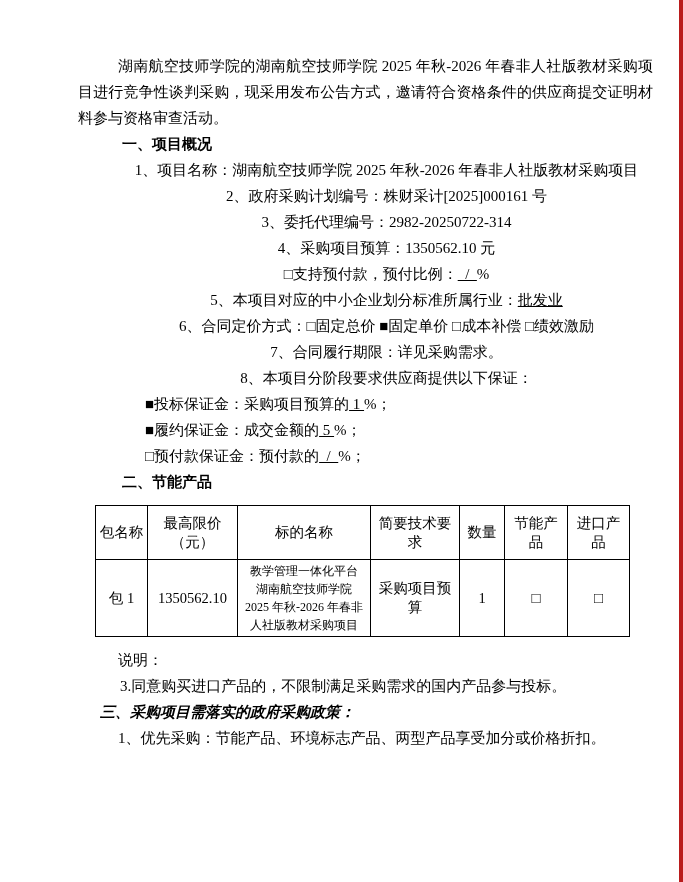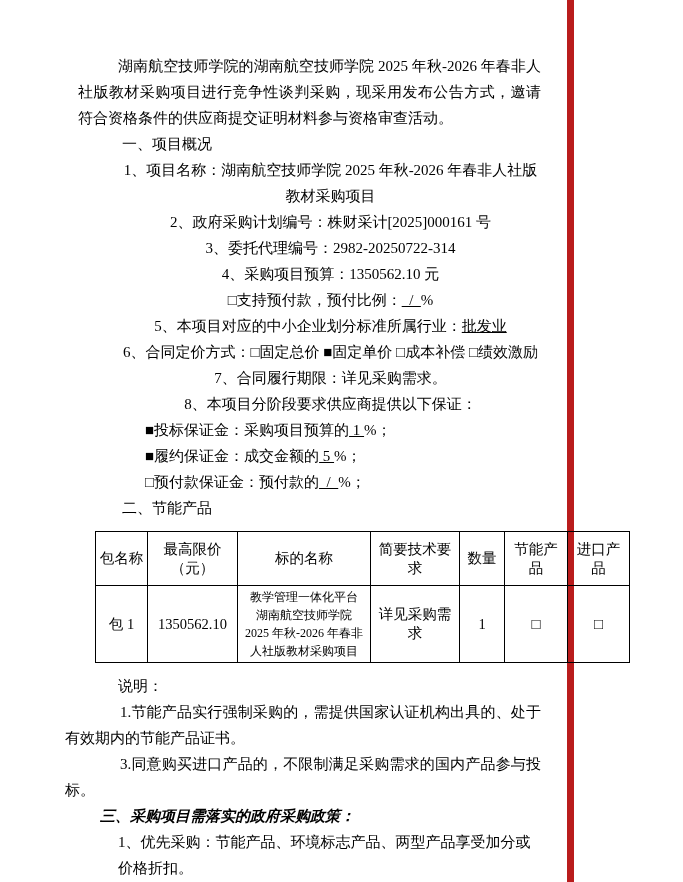--- a/index.html
+++ b/index.html
@@ -4,27 +4,27 @@
 <style>
   html, body { margin: 0; padding: 0; background: #ffffff; }
   body {
     width: 683px; height: 882px;
     font-family: "Liberation Serif", "DejaVu Serif", serif;
     color: #000000;
     overflow: hidden;
   }
   .page {
     box-sizing: border-box;
-    width: 574px; height: 882px;
+    width: 683px; height: 882px;
     padding: 53px 26px 0 65px;
-    border-right: 7px solid #b91c1c;
+    border-right: 4px solid #b91c1c;
   }
   p { margin: 0; font-size: 15px; line-height: 26px; color: #000; }
   .intro { margin-left: 13px; text-indent: 40px; text-align: justify; }
-  .h1 { font-weight: normal; margin-left: 57px; }
+  .h1 { font-weight: bold; margin-left: 57px; }
   .item { margin-left: 55px; text-align: center; }
   .bullet { margin-left: 80px; }
   .note-label { margin-left: 53px; }
   .note { text-indent: 55px; text-align: justify; }
   .sec3-title { font-weight: bold; margin-left: 35px; font-style: italic; }
   .sec3-item { margin-left: 53px; }
   .u { text-decoration: underline; white-space: pre; }
   table {
     border-collapse: collapse;
     table-layout: fixed;
@@ -100,28 +100,27 @@
     <tbody>
       <tr>
         <td>包 1</td>
         <td>1350562.10</td>
         <td class="subject">
           <div>教学管理一体化平台</div>
           <div>湖南航空技师学院</div>
           <div>2025 年秋-2026 年春非</div>
           <div>人社版教材采购项目</div>
         </td>
-        <td>详见采购需求</td>
+        <td>采购项目预算</td>
         <td>1</td>
         <td><span class="cbx">□</span></td>
         <td><span class="cbx">□</span></td>
       </tr>
     </tbody>
   </table>
 
   <p class="note-label">说明：</p>
-  <p class="note">1.节能产品实行强制采购的，需提供国家认证机构出具的、处于有效期内的节能产品证书。</p>
   <p class="note">3.同意购买进口产品的，不限制满足采购需求的国内产品参与投标。</p>
 
   <p class="sec3-title">三、采购项目需落实的政府采购政策：</p>
   <p class="sec3-item">1、优先采购：节能产品、环境标志产品、两型产品享受加分或价格折扣。</p>
 
 </div>
 
 </body></html>

